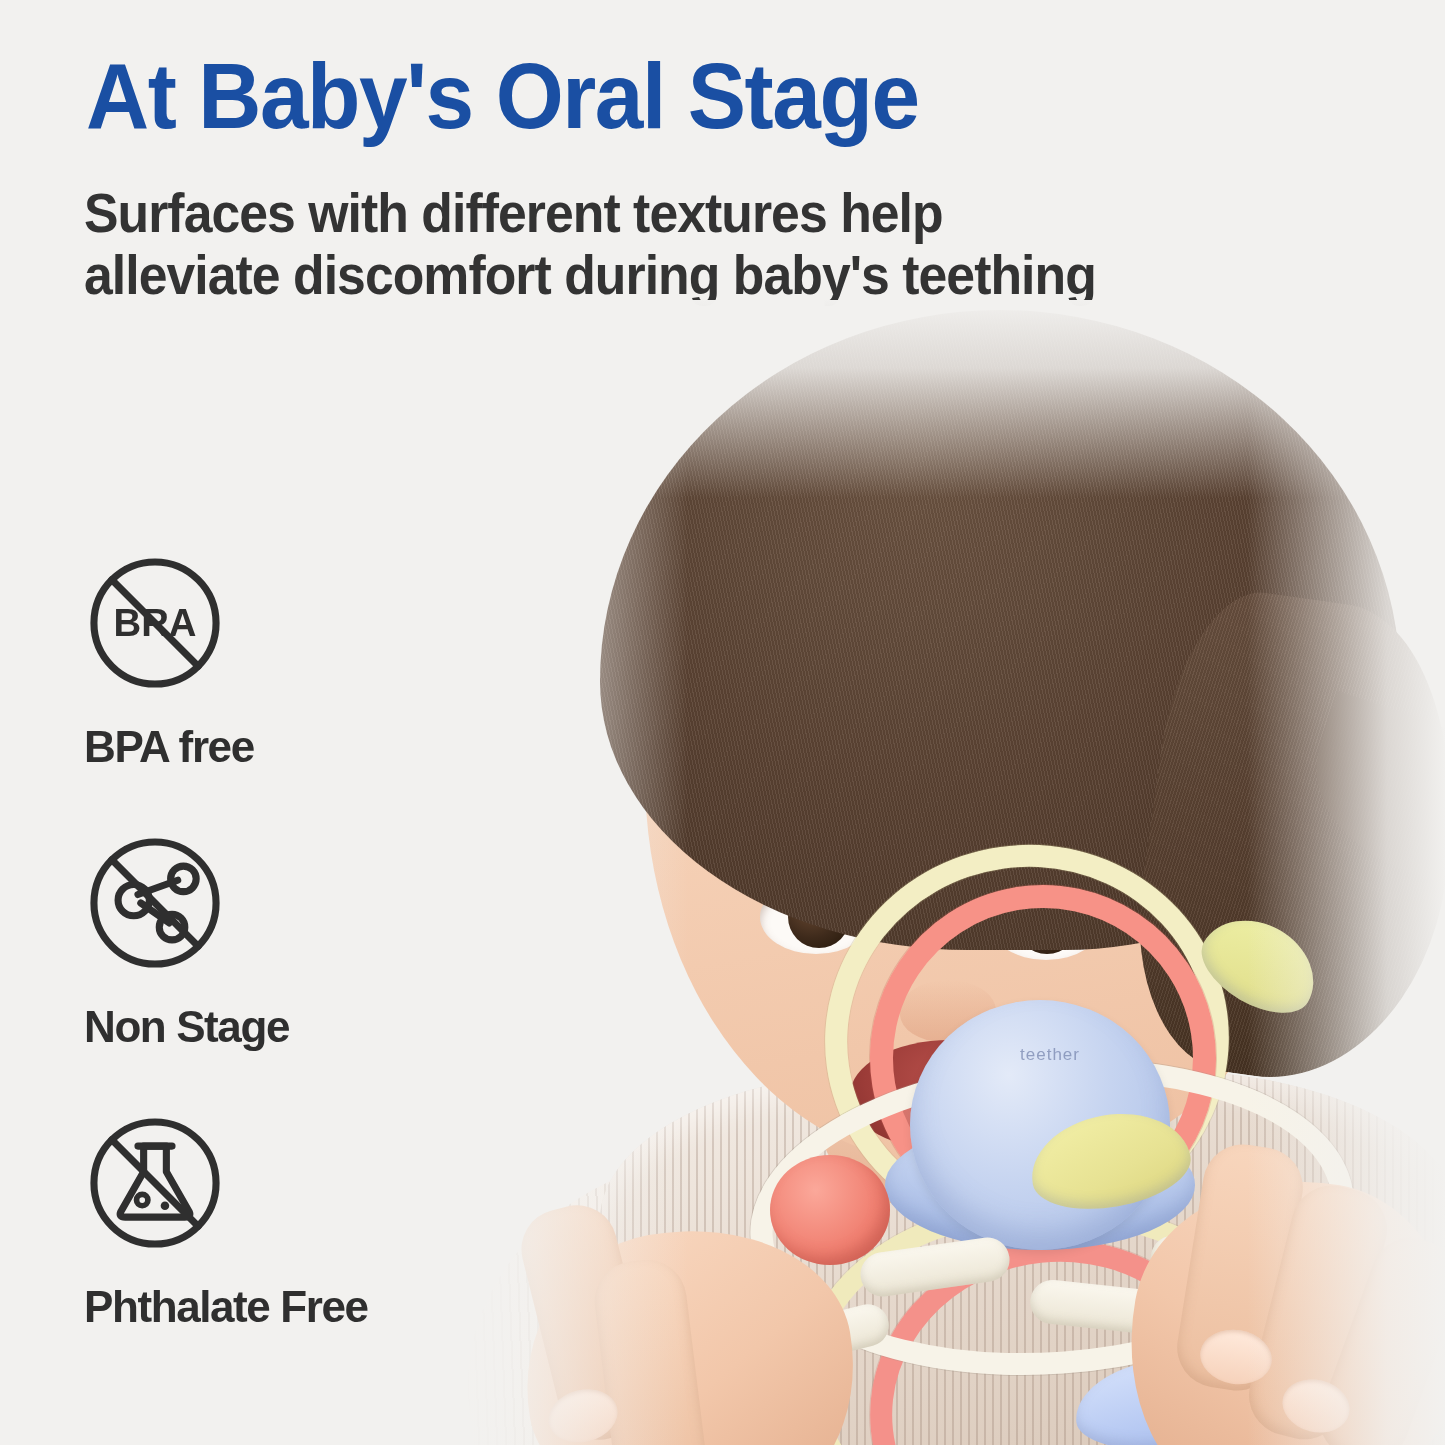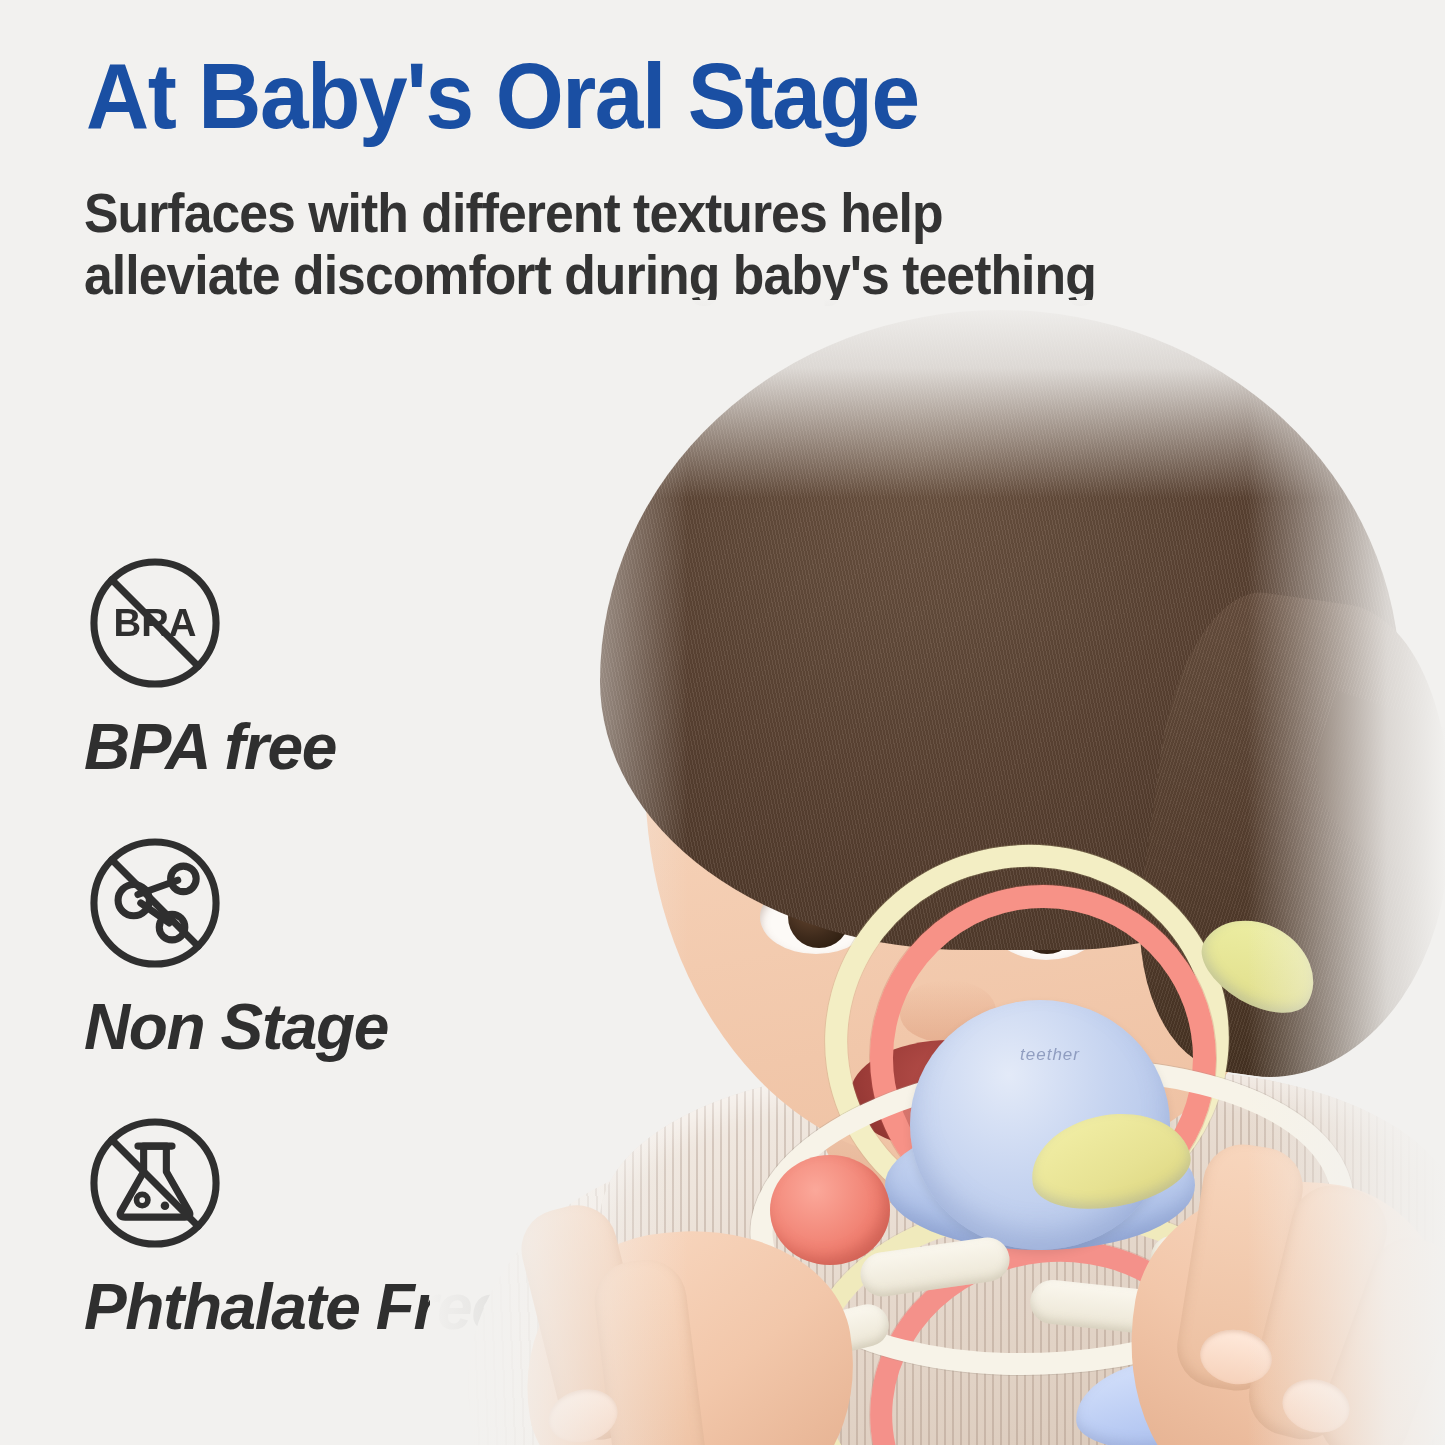--- a/index.html
+++ b/index.html
@@ -67,27 +67,26 @@
     left: 84px;
     top: 22px;
     width: 142px;
     height: 142px;
   }
   .feature-icon svg { display: block; width: 142px; height: 142px; }
   .feature-label {
     position: absolute;
     left: 84px;
     top: 182px;
-    font-size: 64px;
+    font-size: 44px;
     line-height: 70px;
     font-weight: bold;
     color: #2f2f2f;
     letter-spacing: -1.4px;
     white-space: nowrap;
-    font-style: italic;
   }
 
   
   .photo {
     position: absolute;
     left: 430px;
     top: 300px;
     width: 1015px;
     height: 1145px;
     overflow: hidden;
@@ -346,21 +345,20 @@
     left: 455px; top: 820px;
     width: 310px; height: 130px;
     background: linear-gradient(180deg, #cfdcf4 0%, #b3c5ea 60%, #9fb4e0 100%);
     border-radius: 50%;
     box-shadow: inset 0 -10px 18px rgba(110,130,180,.35);
   }
   .brand {
     left: 545px; top: 745px;
     width: 150px;
     font-size: 17px;
-    font-style: italic;
     color: rgba(120,135,175,.75);
     letter-spacing: 1px;
     text-align: center;
   }
   .bead {
     border-radius: 50%;
   }
   .bead-coral {
     left: 340px; top: 855px;
     width: 120px; height: 110px;

